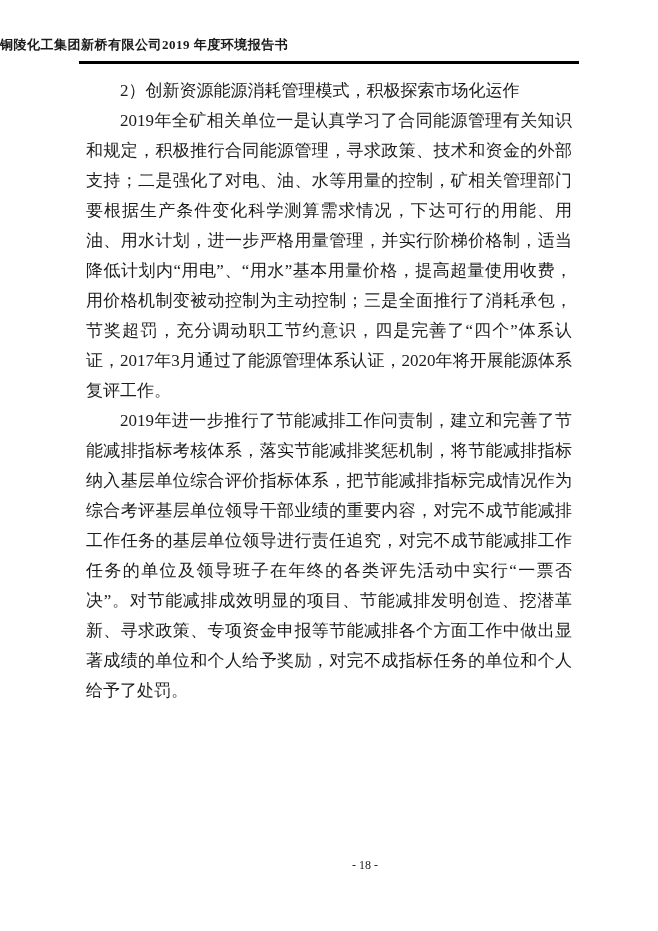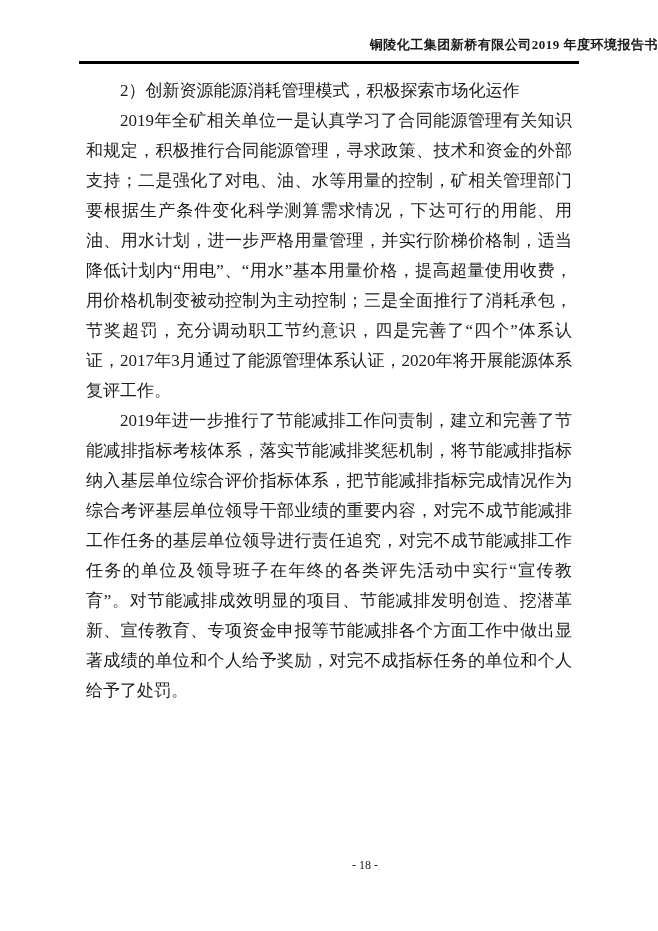--- a/index.html
+++ b/index.html
@@ -11,21 +11,21 @@
     position: relative;
     width: 658px;
     height: 931px;
     background: #ffffff;
     font-family: "Liberation Serif", "DejaVu Serif", serif;
     color: #1c1c1c;
     overflow: hidden;
   }
   .header {
     padding-top: 36px;
-    text-align: right;
+    text-align: left;
   }
   .header-title {
     font-size: 13px;
     font-weight: bold;
     letter-spacing: 0.5px;
     color: #1a1a1a;
   }
   .header-rule {
     width: 500px;
     height: 3px;
@@ -63,20 +63,20 @@
 <div class="page">
 
   <div class="header">
     <div class="header-title">铜陵化工集团新桥有限公司2019 年度环境报告书</div>
     <div class="header-rule"></div>
   </div>
 
   <div class="content">
       <p class="block heading indent">2）创新资源能源消耗管理模式，积极探索市场化运作</p>
       <p class="block paragraph indent">2019年全矿相关单位一是认真学习了合同能源管理有关知识和规定，积极推行合同能源管理，寻求政策、技术和资金的外部支持；二是强化了对电、油、水等用量的控制，矿相关管理部门要根据生产条件变化科学测算需求情况，下达可行的用能、用油、用水计划，进一步严格用量管理，并实行阶梯价格制，适当降低计划内“用电”、“用水”基本用量价格，提高超量使用收费，用价格机制变被动控制为主动控制；三是全面推行了消耗承包，节奖超罚，充分调动职工节约意识，四是完善了“四个”体系认证，2017年3月通过了能源管理体系认证，2020年将开展能源体系复评工作。</p>
-      <p class="block paragraph indent">2019年进一步推行了节能减排工作问责制，建立和完善了节能减排指标考核体系，落实节能减排奖惩机制，将节能减排指标纳入基层单位综合评价指标体系，把节能减排指标完成情况作为综合考评基层单位领导干部业绩的重要内容，对完不成节能减排工作任务的基层单位领导进行责任追究，对完不成节能减排工作任务的单位及领导班子在年终的各类评先活动中实行“宣传教育”。对节能减排成效明显的项目、节能减排发明创造、挖潜革新、宣传教育、专项资金申报等节能减排各个方面工作中做出显著成绩的单位和个人给予奖励，对完不成指标任务的单位和个人给予了处罚。</p>
+      <p class="block paragraph indent">2019年进一步推行了节能减排工作问责制，建立和完善了节能减排指标考核体系，落实节能减排奖惩机制，将节能减排指标纳入基层单位综合评价指标体系，把节能减排指标完成情况作为综合考评基层单位领导干部业绩的重要内容，对完不成节能减排工作任务的基层单位领导进行责任追究，对完不成节能减排工作任务的单位及领导班子在年终的各类评先活动中实行“一票否决”。对节能减排成效明显的项目、节能减排发明创造、挖潜革新、寻求政策、专项资金申报等节能减排各个方面工作中做出显著成绩的单位和个人给予奖励，对完不成指标任务的单位和个人给予了处罚。</p>
     </div>
 
   <div class="footer">
     <span>- 18 -</span>
   </div>
 
 </div>
 
 </body></html>

